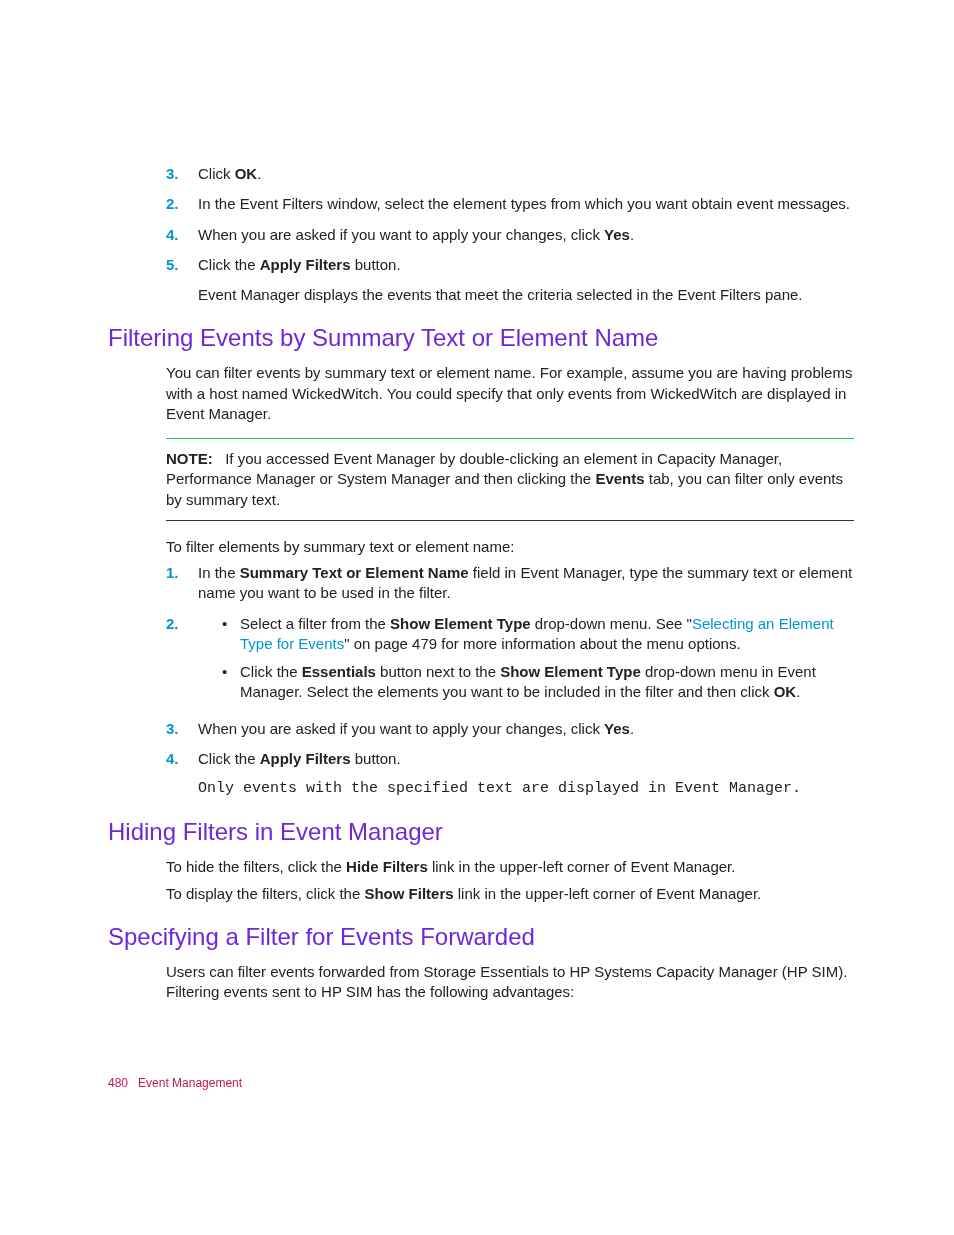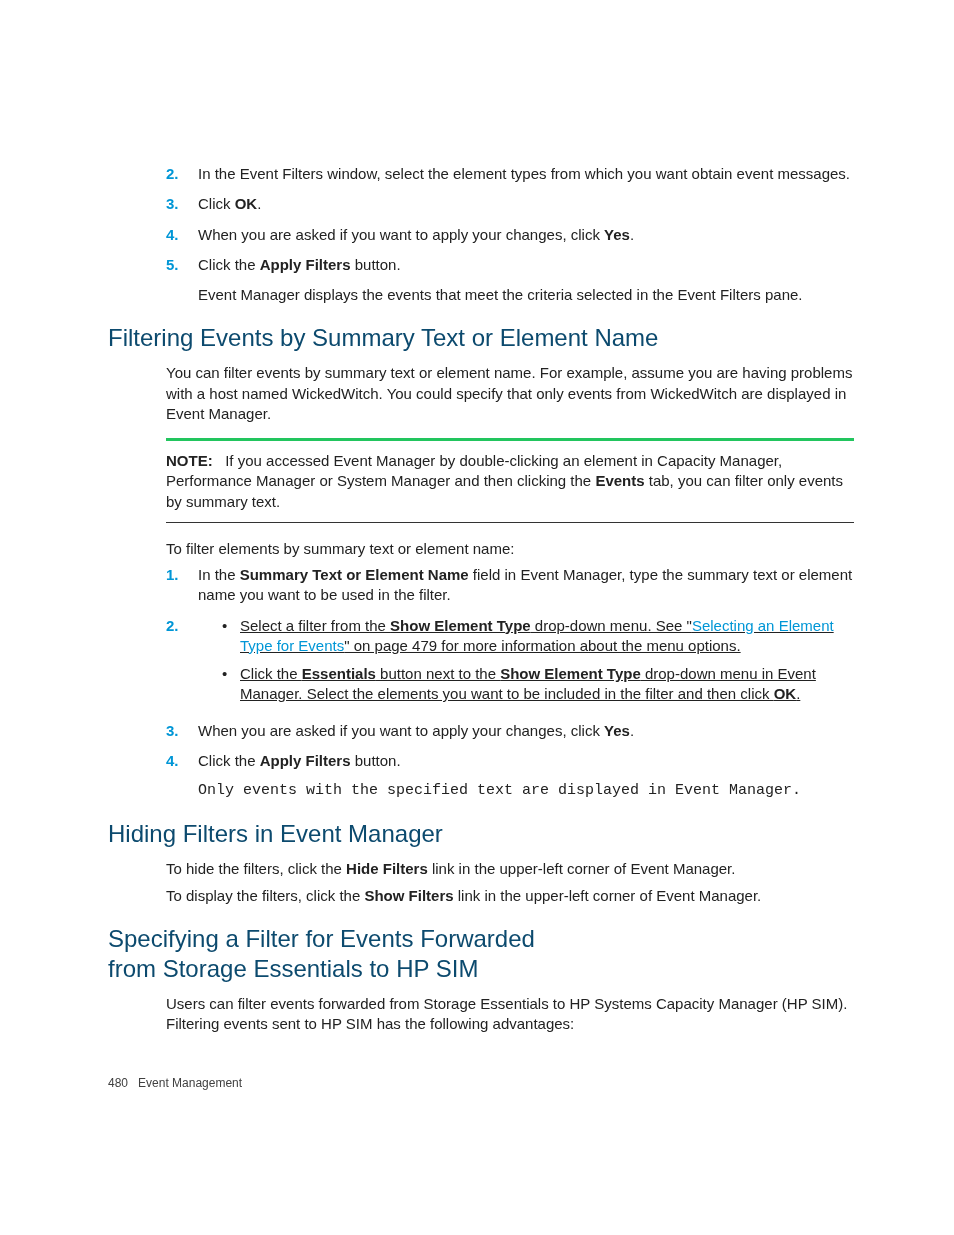--- a/index.html
+++ b/index.html
@@ -21,21 +21,21 @@
     padding: 160px 100px 60px 108px;
     position: relative;
   }
   .content-inner {
     margin-left: 58px;
   }
   h2.section {
     font-family: Arial, Helvetica, sans-serif;
     font-weight: 300;
     font-size: 24px;
-    color: #0c4a6e;
+    color: #6d28d9;
     margin: 18px 0 10px 0;
     line-height: 1.25;
   }
   p { margin: 6px 0; }
   ol.numbered {
     list-style: none;
     padding: 0;
     margin: 0;
   }
   ol.numbered > li {
@@ -67,71 +67,70 @@
     position: absolute;
     left: 6px;
     top: 0;
     color: #222;
     font-size: 15px;
   }
   ul.nested {
     list-style: none;
     padding: 0;
     margin: 6px 0 16px 18px;
-    text-decoration: underline;
   }
   ul.nested > li {
     position: relative;
     padding-left: 24px;
     margin: 4px 0 8px 0;
   }
   ul.nested > li::before {
     content: "•";
     position: absolute;
     left: 6px;
     top: 0;
     color: #222;
     font-size: 15px;
   }
   .sub-followup {
     margin-left: 32px;
     margin-top: 10px;
     margin-bottom: 6px;
   }
   .note-block {
-    border-top: 3px solid #22c55e;
+    border-top: 1px solid #22c55e;
     border-bottom: 1px solid #333;
     padding: 10px 0;
     margin: 14px 0 16px 0;
   }
   b, strong { font-weight: bold; }
   a.linklike {
     color: #0096d6;
     text-decoration: none;
   }
   .footer {
     position: absolute;
     left: 108px;
     bottom: 144px;
     font-size: 12px;
-    color: #404040;
+    color: #be185d;
   }
 </style>
 </head>
 <body>
 
 <div class="page">
 
   <div class="content-inner">
     <ol class="numbered">
+      <li data-num="3">
+        <span><span>Click </span><b>OK</b><span>.</span></span>
+      </li>
       <li data-num="2">
         <span>In the Event Filters window, select the element types from which you want obtain event messages.</span>
-      </li>
-      <li data-num="3">
-        <span><span>Click </span><b>OK</b><span>.</span></span>
       </li>
       <li data-num="4">
         <span><span>When you are asked if you want to apply your changes, click </span><b>Yes</b><span>.</span></span>
       </li>
       <li data-num="5">
         <span><span>Click the </span><b>Apply Filters</b><span> button.</span></span>
         <p class="sub-followup" style="margin-left:0;">Event Manager displays the events that meet the criteria selected in the Event Filters pane.</p>
       </li>
     </ol>
   </div>
@@ -171,21 +170,20 @@
   </div>
 
   <h2 class="section">Hiding Filters in Event Manager</h2>
   <div class="content-inner">
     <p><span>To hide the filters, click the </span><b>Hide Filters</b><span> link in the upper-left corner of Event Manager.</span></p>
     <p><span>To display the filters, click the </span><b>Show Filters</b><span> link in the upper-left corner of Event Manager.</span></p>
   </div>
 
   <h2 class="section">
     <span>Specifying a Filter for Events Forwarded</span><br>
-    <span>from Storage Essentials to HP SIM</span>
   </h2>
   <div class="content-inner">
     <p>Users can filter events forwarded from Storage Essentials to HP Systems Capacity Manager (HP SIM). Filtering events sent to HP SIM has the following advantages:</p>
   </div>
 
   <div class="footer">
     <span>480</span>&nbsp;&nbsp;&nbsp;<span>Event Management</span>
   </div>
 </div>
 

